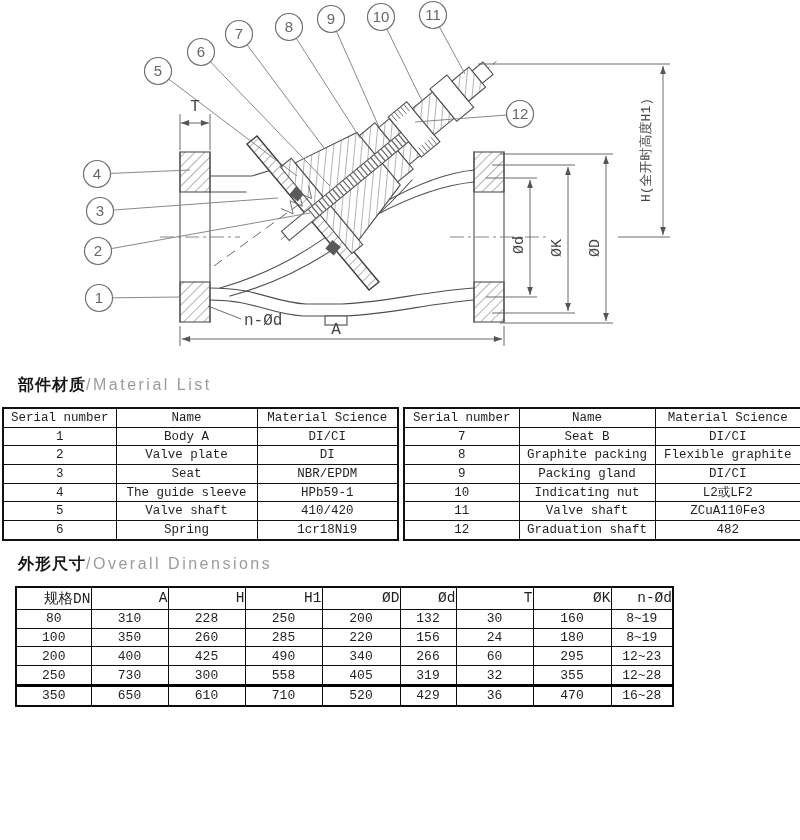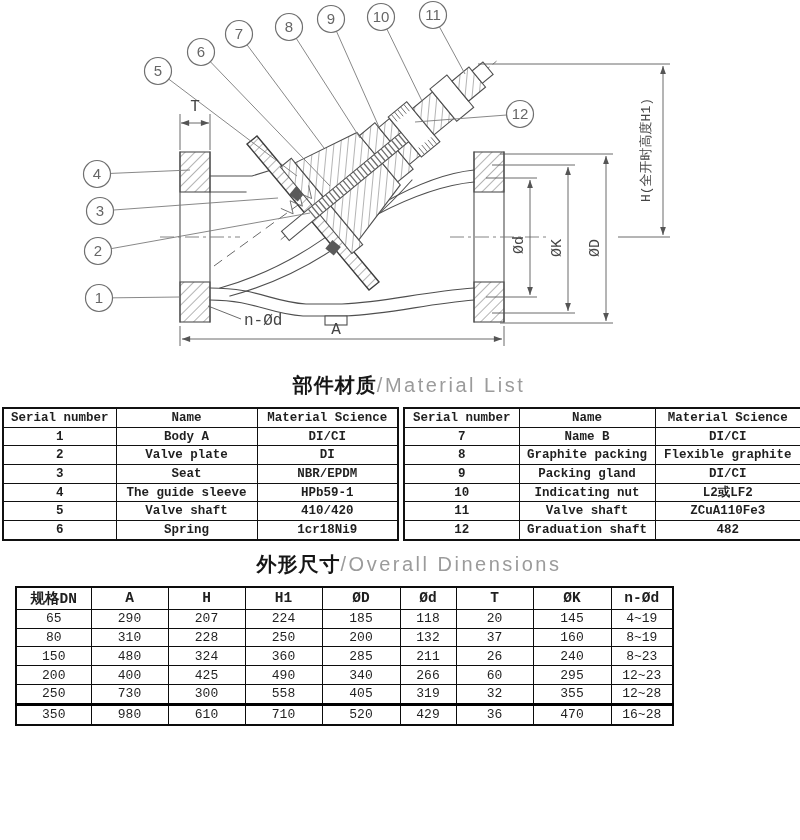--- a/index.html
+++ b/index.html
@@ -9,32 +9,32 @@
   .ln{fill:none;stroke:#4f4f4f;stroke-width:1.1;stroke-linecap:square;}
   .st{stroke:#4f4f4f;stroke-width:1.1;}
   .thin{fill:none;stroke:#5f5f5f;stroke-width:0.8;}
   .dash{fill:none;stroke:#6a6a6a;stroke-width:1;stroke-dasharray:10,6;}
   .cl{fill:none;stroke:#777;stroke-width:0.9;stroke-dasharray:14,4,3,4;}
   .dim{fill:none;stroke:#5a5a5a;stroke-width:0.9;}
   .leader{stroke:#7a7a7a;stroke-width:0.9;}
   .co{fill:#ffffff;stroke:#6f6f6f;stroke-width:1.2;}
   .co-num{fill:#666;font-size:15px;font-family:"Liberation Sans",sans-serif;}
   .dimtxt{fill:#444;font-family:"Liberation Mono",monospace;}
-  .section-title{margin:10px 0 9px 18px;font-size:20px;line-height:26px;white-space:nowrap;text-align:center;}
+  .section-title{margin:10px 0 9px 18px;font-size:16px;line-height:26px;white-space:nowrap;}
   .section-title .zh{color:#161616;font-weight:700;letter-spacing:1px;}
   .section-title .slash,.section-title .en{color:#9b9b9b;font-weight:400;letter-spacing:2.5px;}
   .mat-tables{display:flex;gap:4px;padding:0 2px;}
   table{border-collapse:collapse;table-layout:fixed;background:#fff;}
   .mat{width:395px;border:2px solid #111;}
-  .mat th,.mat td{border:1px solid #111;font-weight:bold;text-align:center;
+  .mat th,.mat td{border:1px solid #111;font-weight:normal;text-align:center;
      font-family:"Liberation Mono",monospace;font-size:12.5px;height:17.7px;padding:0;
      overflow:hidden;white-space:nowrap;}
   .dims{width:657px;margin:6px 0 0 15px;border:2px solid #0c0c0c;}
-  .dims th{border:1px solid #0c0c0c;font-family:"Liberation Mono",monospace;font-weight:bold;
-     font-size:14.5px;height:21px;padding:0;text-align:center;}
+  .dims th{border:1px solid #0c0c0c;font-family:"Liberation Mono",monospace;font-weight:normal;
+     font-size:14.5px;height:21px;padding:0;text-align:right;}
   .dims td{border:1px solid #0c0c0c;font-family:"Liberation Mono",monospace;font-size:13px;
      height:17.8px;padding:0;text-align:center;}
   .dims tr.last-row td{border-top:3px solid #000;}
   .title2{}
 </style>
 </head>
 <body>
 
 <div class="drawing">
 <svg viewBox="0 0 800 362" width="800" height="362">
@@ -217,21 +217,21 @@
   <thead>
         <tr>
           <th>Serial number</th>
           <th>Name</th>
           <th>Material Science</th>
         </tr>
       </thead>
       <tbody>
         <tr>
           <td>7</td>
-          <td>Name B</td>
+          <td>Seat B</td>
           <td>DI/CI</td>
         </tr>
         <tr>
           <td>8</td>
           <td>Graphite packing</td>
           <td>Flexible graphite</td>
         </tr>
         <tr>
           <td>9</td>
           <td>Packing gland</td>
@@ -280,51 +280,40 @@
         <th>H1</th>
         <th>ØD</th>
         <th>Ød</th>
         <th>T</th>
         <th>ØK</th>
         <th>n-Ød</th>
       </tr>
     </thead>
     <tbody>
       <tr>
-        <td>65</td>
-        <td>290</td>
-        <td>207</td>
-        <td>224</td>
-        <td>185</td>
-        <td>118</td>
-        <td>20</td>
-        <td>145</td>
-        <td>4~19</td>
-      </tr>
-      <tr>
         <td>80</td>
         <td>310</td>
         <td>228</td>
         <td>250</td>
         <td>200</td>
         <td>132</td>
-        <td>37</td>
+        <td>30</td>
         <td>160</td>
         <td>8~19</td>
       </tr>
       <tr>
-        <td>150</td>
-        <td>480</td>
-        <td>324</td>
-        <td>360</td>
+        <td>100</td>
+        <td>350</td>
+        <td>260</td>
         <td>285</td>
-        <td>211</td>
-        <td>26</td>
-        <td>240</td>
-        <td>8~23</td>
+        <td>220</td>
+        <td>156</td>
+        <td>24</td>
+        <td>180</td>
+        <td>8~19</td>
       </tr>
       <tr>
         <td>200</td>
         <td>400</td>
         <td>425</td>
         <td>490</td>
         <td>340</td>
         <td>266</td>
         <td>60</td>
         <td>295</td>
@@ -336,21 +325,21 @@
         <td>300</td>
         <td>558</td>
         <td>405</td>
         <td>319</td>
         <td>32</td>
         <td>355</td>
         <td>12~28</td>
       </tr>
       <tr class="last-row">
         <td>350</td>
-        <td>980</td>
+        <td>650</td>
         <td>610</td>
         <td>710</td>
         <td>520</td>
         <td>429</td>
         <td>36</td>
         <td>470</td>
         <td>16~28</td>
       </tr>
     </tbody>
   </table>

